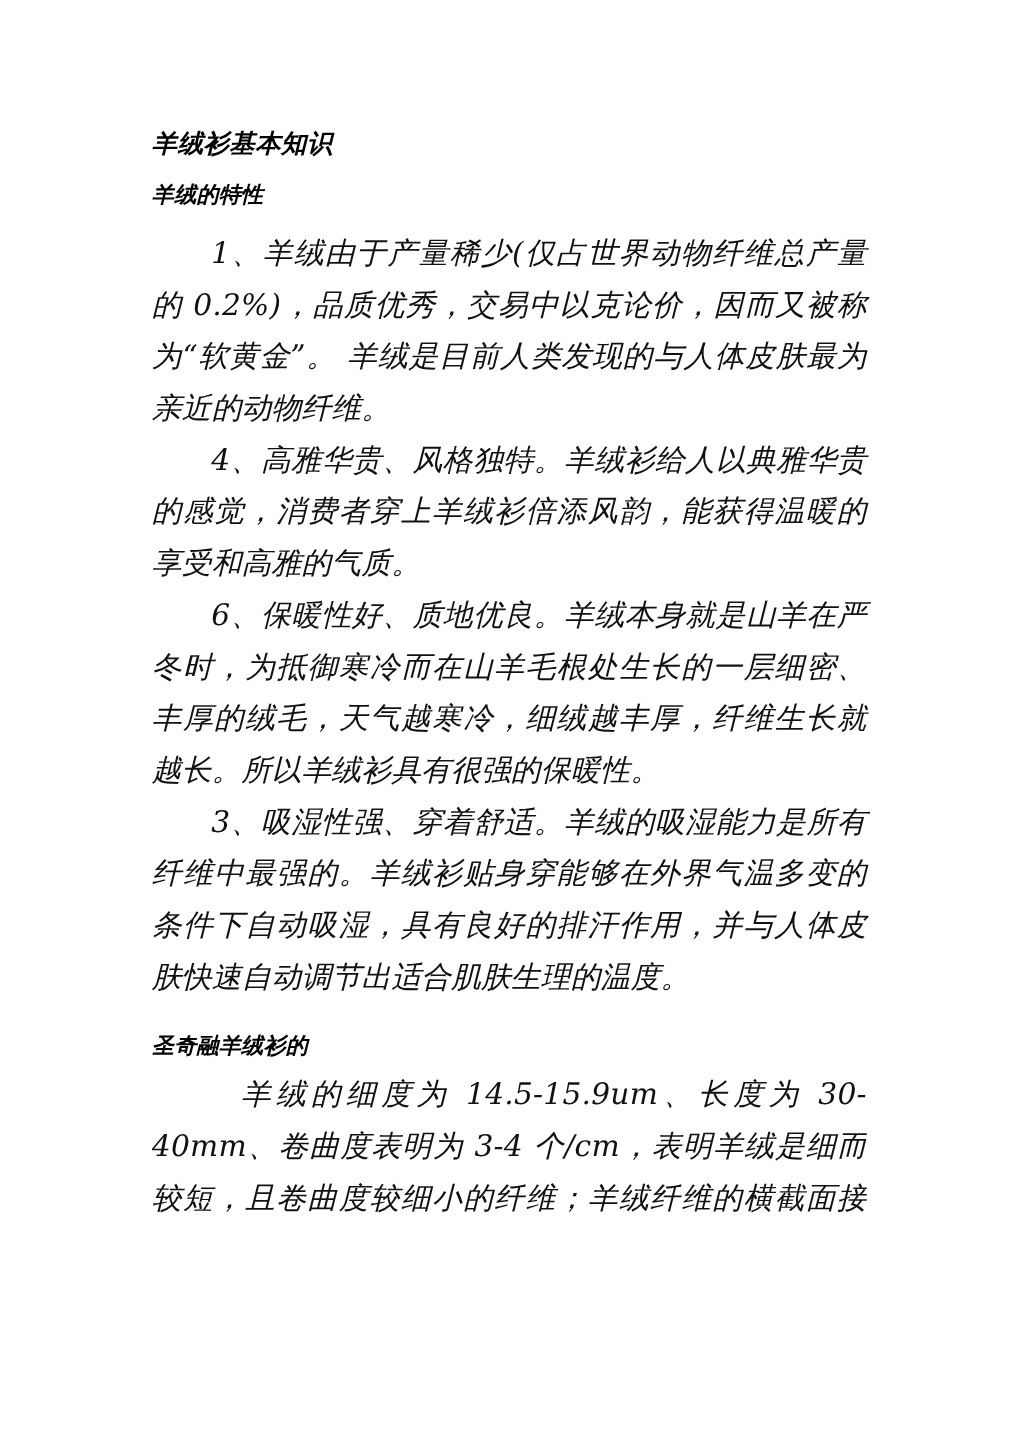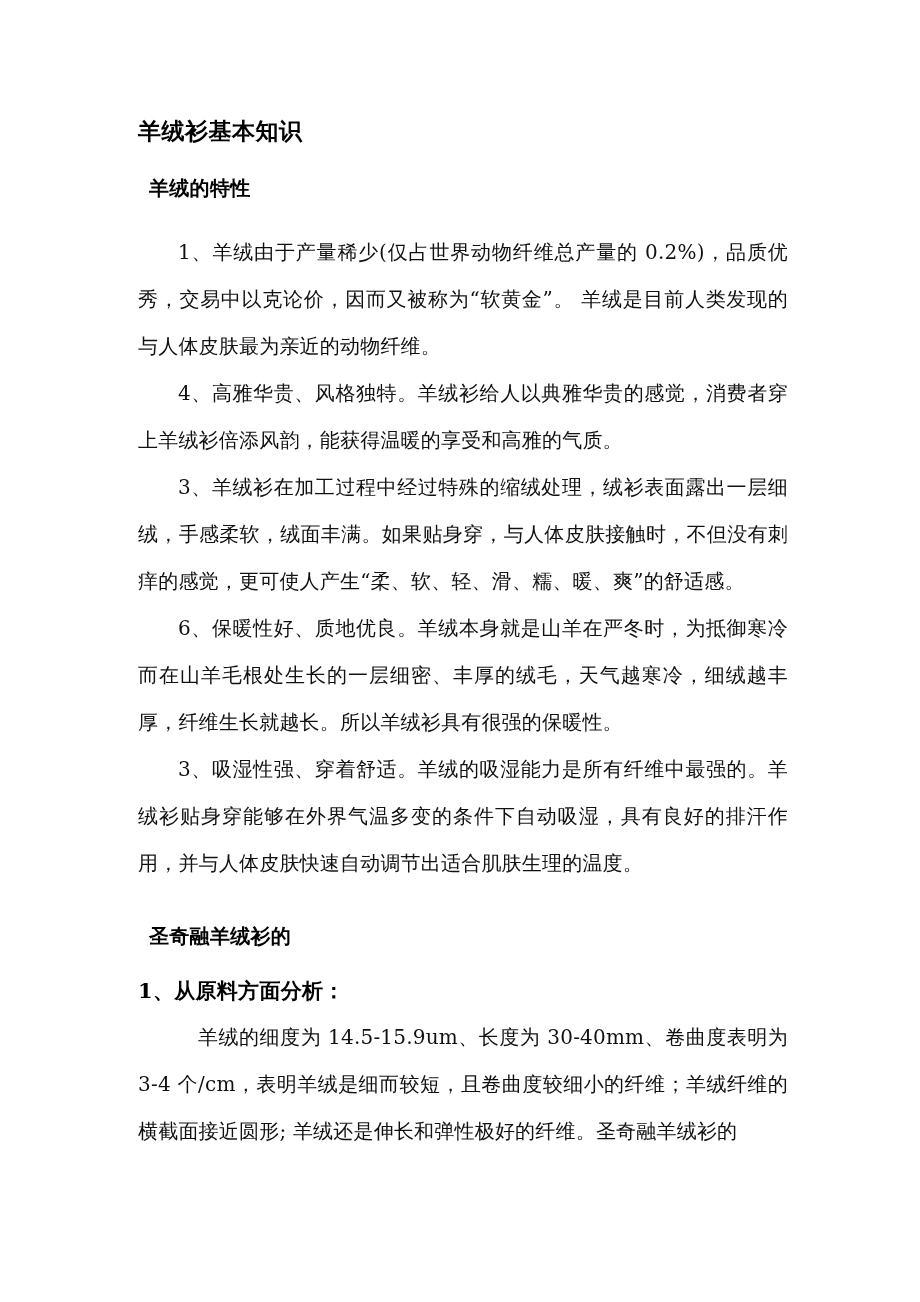--- a/index.html
+++ b/index.html
@@ -9,20 +9,21 @@
     background: #ffffff;
   }
 
   .page {
     position: relative;
     width: 920px;
     height: 1302px;
     background: #ffffff;
     overflow: hidden;
     box-sizing: border-box;
+    font-style: italic;
   }
 
   .content {
     position: absolute;
     left: 138px;
     top: 0;
     width: 650px;
   }
 
   
@@ -36,21 +37,21 @@
     padding-top: 116px;
     letter-spacing: 0.5px;
   }
 
   .section-title {
     font-family: "DejaVu Serif", "Liberation Serif", serif;
     font-weight: bold;
     font-size: 20px;
     line-height: 28px;
     color: #000000;
-    margin: 11px;
+    margin: 0;
     padding-top: 17px;
     letter-spacing: 0.3px;
   }
 
   .section-title.spaced-above {
     padding-top: 24px;
   }
 
   .subsection-title {
     font-family: "DejaVu Serif", "Liberation Serif", serif;
@@ -59,21 +60,21 @@
     line-height: 30px;
     color: #000000;
     margin: 0;
     padding-top: 15px;
     letter-spacing: 0.3px;
   }
 
   
   .para {
     font-family: "DejaVu Serif", "Liberation Serif", serif;
-    font-size: 20px;
+    font-size: 27px;
     line-height: 47px;
     color: #111111;
     margin: 0;
     text-align: justify;
     text-justify: inter-ideograph;
     text-indent: 2em;
     letter-spacing: 0.2px;
   }
 
   .para.first-body {
@@ -98,26 +99,24 @@
   <div class="content">
 
     <h1 class="doc-title">羊绒衫基本知识</h1>
 
     <h2 class="section-title">羊绒的特性</h2>
 
     <p class="para first-body">1、羊绒由于产量稀少(仅占世界动物纤维总产量的 0.2%)，品质优秀，交易中以克论价，因而又被称为“软黄金”。 羊绒是目前人类发现的与人体皮肤最为亲近的动物纤维。</p>
 
     <p class="para">4、高雅华贵、风格独特。羊绒衫给人以典雅华贵的感觉，消费者穿上羊绒衫倍添风韵，能获得温暖的享受和高雅的气质。</p>
 
-    <p class="para">3、羊绒衫在加工过程中经过特殊的缩绒处理，绒衫表面露出一层细绒，手感柔软，绒面丰满。如果贴身穿，与人体皮肤接触时，不但没有刺痒的感觉，更可使人产生“柔、软、轻、滑、糯、暖、爽”的舒适感。</p>
 
     <p class="para">6、保暖性好、质地优良。羊绒本身就是山羊在严冬时，为抵御寒冷而在山羊毛根处生长的一层细密、丰厚的绒毛，天气越寒冷，细绒越丰厚，纤维生长就越长。所以羊绒衫具有很强的保暖性。</p>
 
     <p class="para">3、吸湿性强、穿着舒适。羊绒的吸湿能力是所有纤维中最强的。羊绒衫贴身穿能够在外界气温多变的条件下自动吸湿，具有良好的排汗作用，并与人体皮肤快速自动调节出适合肌肤生理的温度。</p>
 
     <h2 class="section-title spaced-above">圣奇融羊绒衫的</h2>
 
-    <h3 class="subsection-title">1、从原料方面分析：</h3>
 
     <p class="para deep-indent clipped">羊绒的细度为 14.5-15.9um、长度为 30-40mm、卷曲度表明为 3-4 个/cm，表明羊绒是细而较短，且卷曲度较细小的纤维；羊绒纤维的横截面接近圆形; 羊绒还是伸长和弹性极好的纤维。圣奇融羊绒衫的</p>
 
   </div>
 </div>
 
 </body></html>

